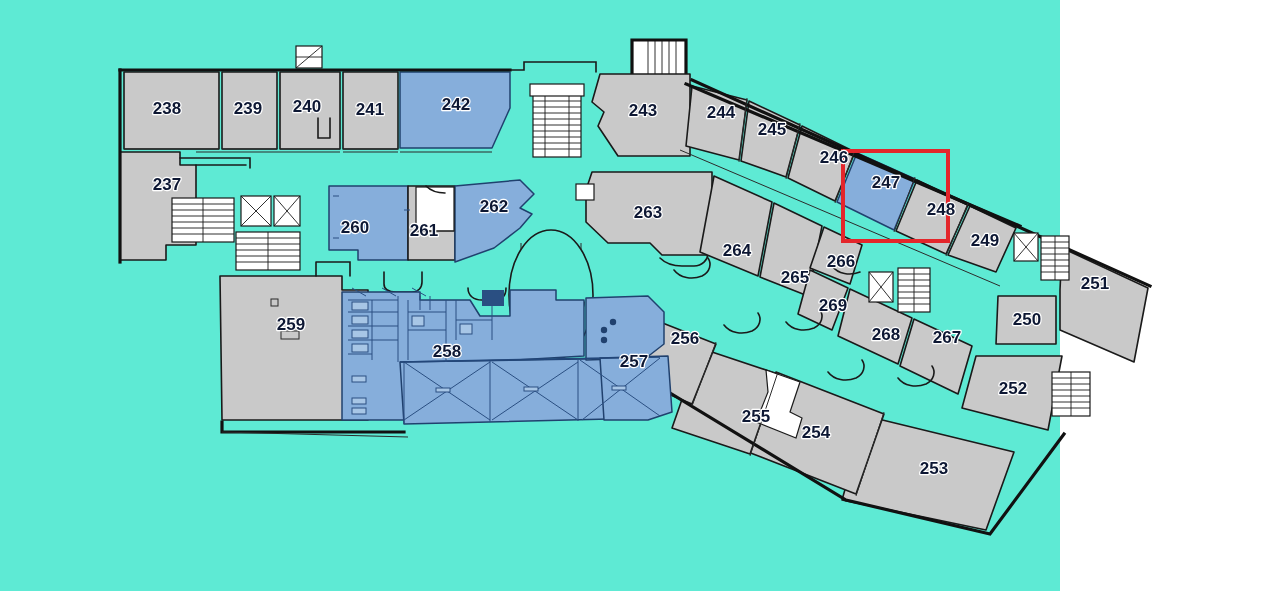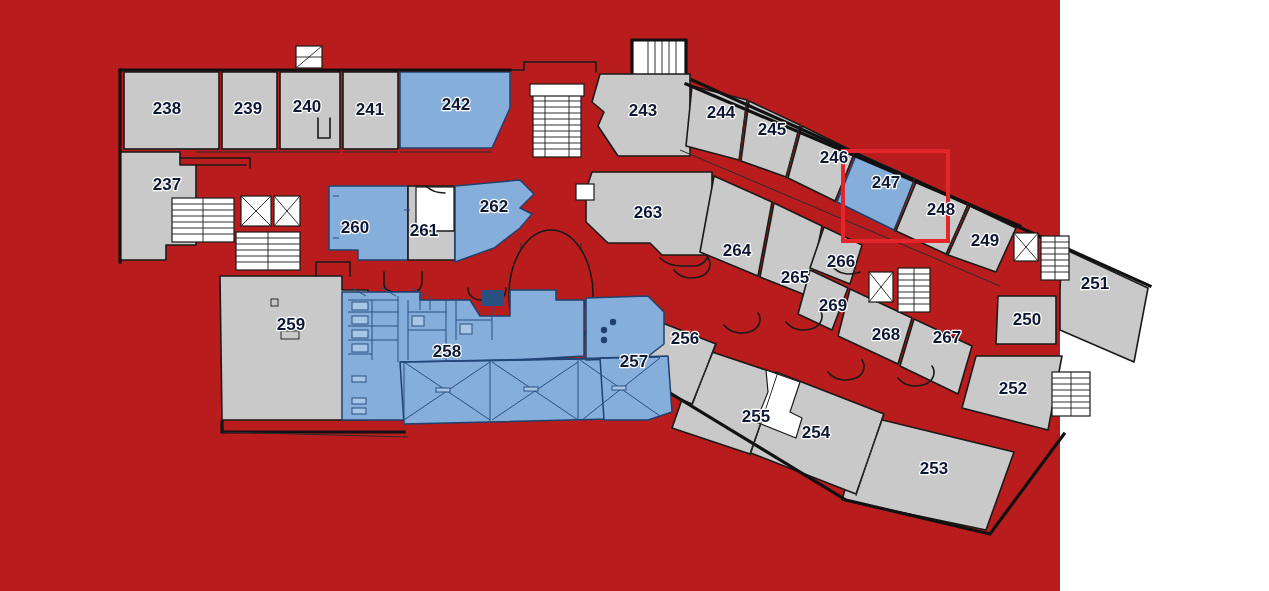--- a/index.html
+++ b/index.html
@@ -11,21 +11,21 @@
   body {
     width: 1269px;
     height: 591px;
     overflow: hidden;
     font-family: "Liberation Sans", sans-serif;
   }
   #plan-wrap {
     position: relative;
     width: 1060px;
     height: 591px;
-    background: #b91c1c;
+    background: #5eead4;
   }
   #floorplan-svg {
     position: absolute;
     left: 0;
     top: 0;
     width: 1269px;
     height: 591px;
     display: block;
   }
   .unit-label {

